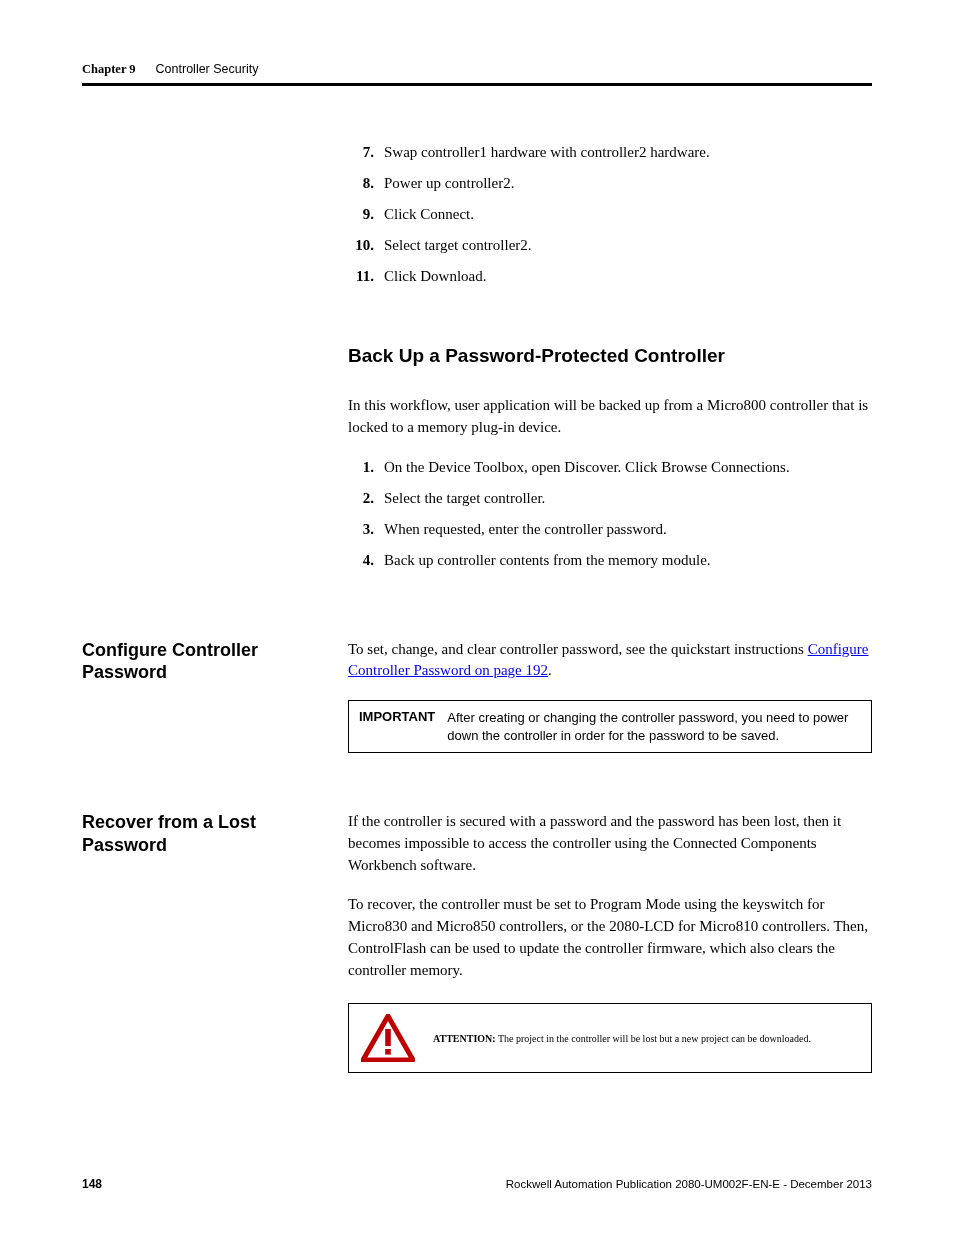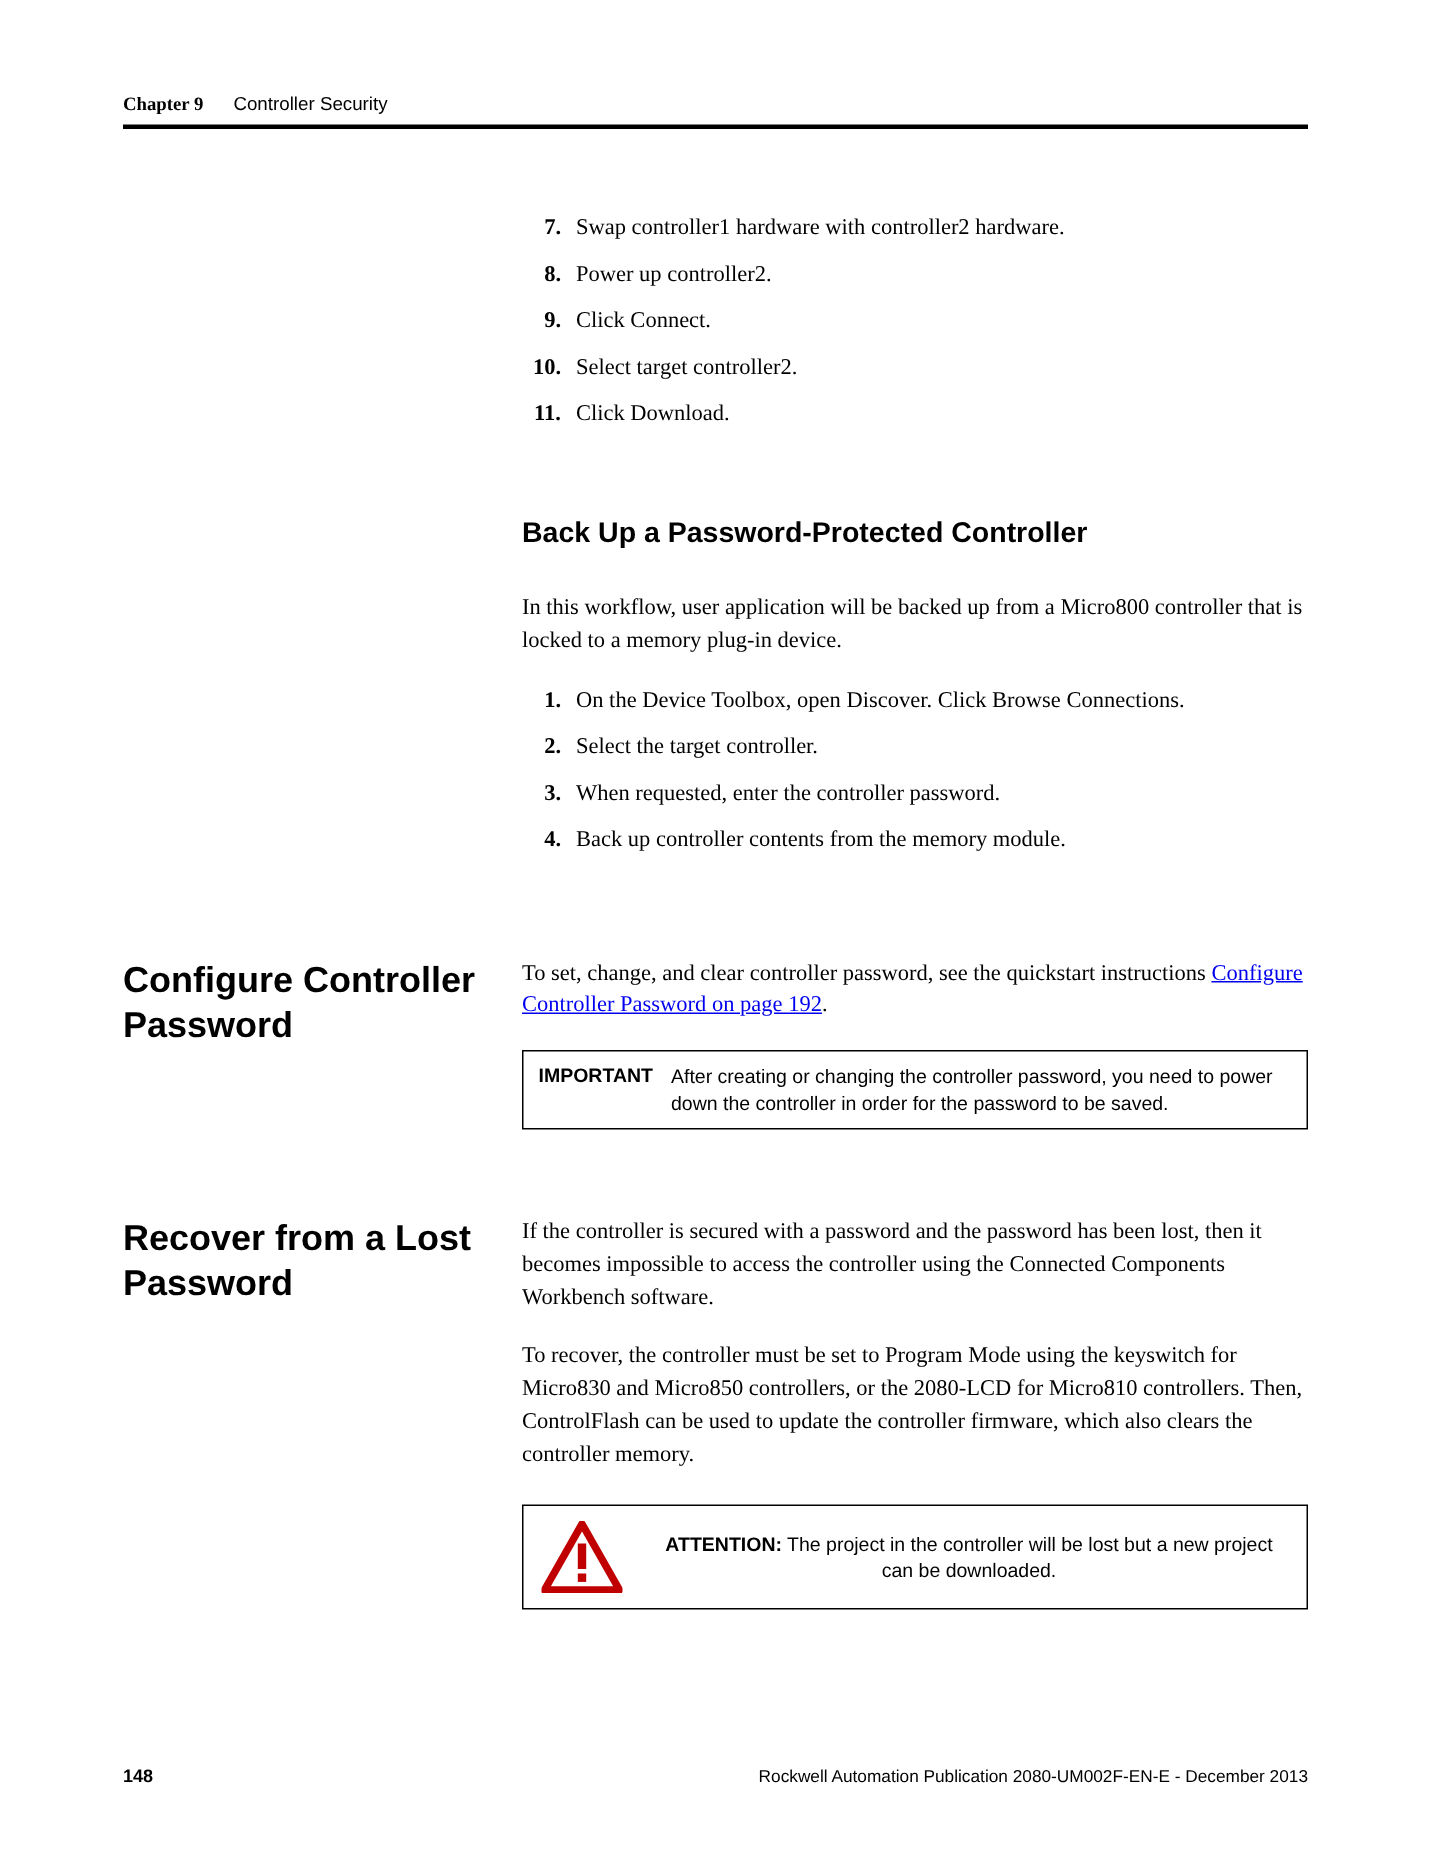--- a/index.html
+++ b/index.html
@@ -38,21 +38,21 @@
   .left-col {
     width: 236px;
     flex-shrink: 0;
   }
   .right-col {
     flex: 1;
   }
   .section-heading {
     font-family: Arial, Helvetica, sans-serif;
     font-weight: bold;
-    font-size: 24px;
+    font-size: 18px;
     line-height: 1.25;
   }
   .subsection-heading {
     font-family: Arial, Helvetica, sans-serif;
     font-weight: bold;
     font-size: 19px;
     margin-bottom: 28px;
   }
   ol.numbered {
     list-style: none;
@@ -107,22 +107,22 @@
     padding: 10px 12px;
     gap: 18px;
     margin-top: 22px;
   }
   .attention-icon {
     width: 54px;
     height: 48px;
     flex-shrink: 0;
   }
   .attention-text {
-    font-family: Liberation Sans, sans-serif;
-    font-size: 13px;
+    font-family: Liberation Serif, serif;
+    font-size: 10px;
     line-height: 1.35;
     text-align: center;
   }
   .attention-text .bold {
     font-weight: bold;
   }
   .footer {
     position: absolute;
     bottom: 44px;
     left: 82px;

